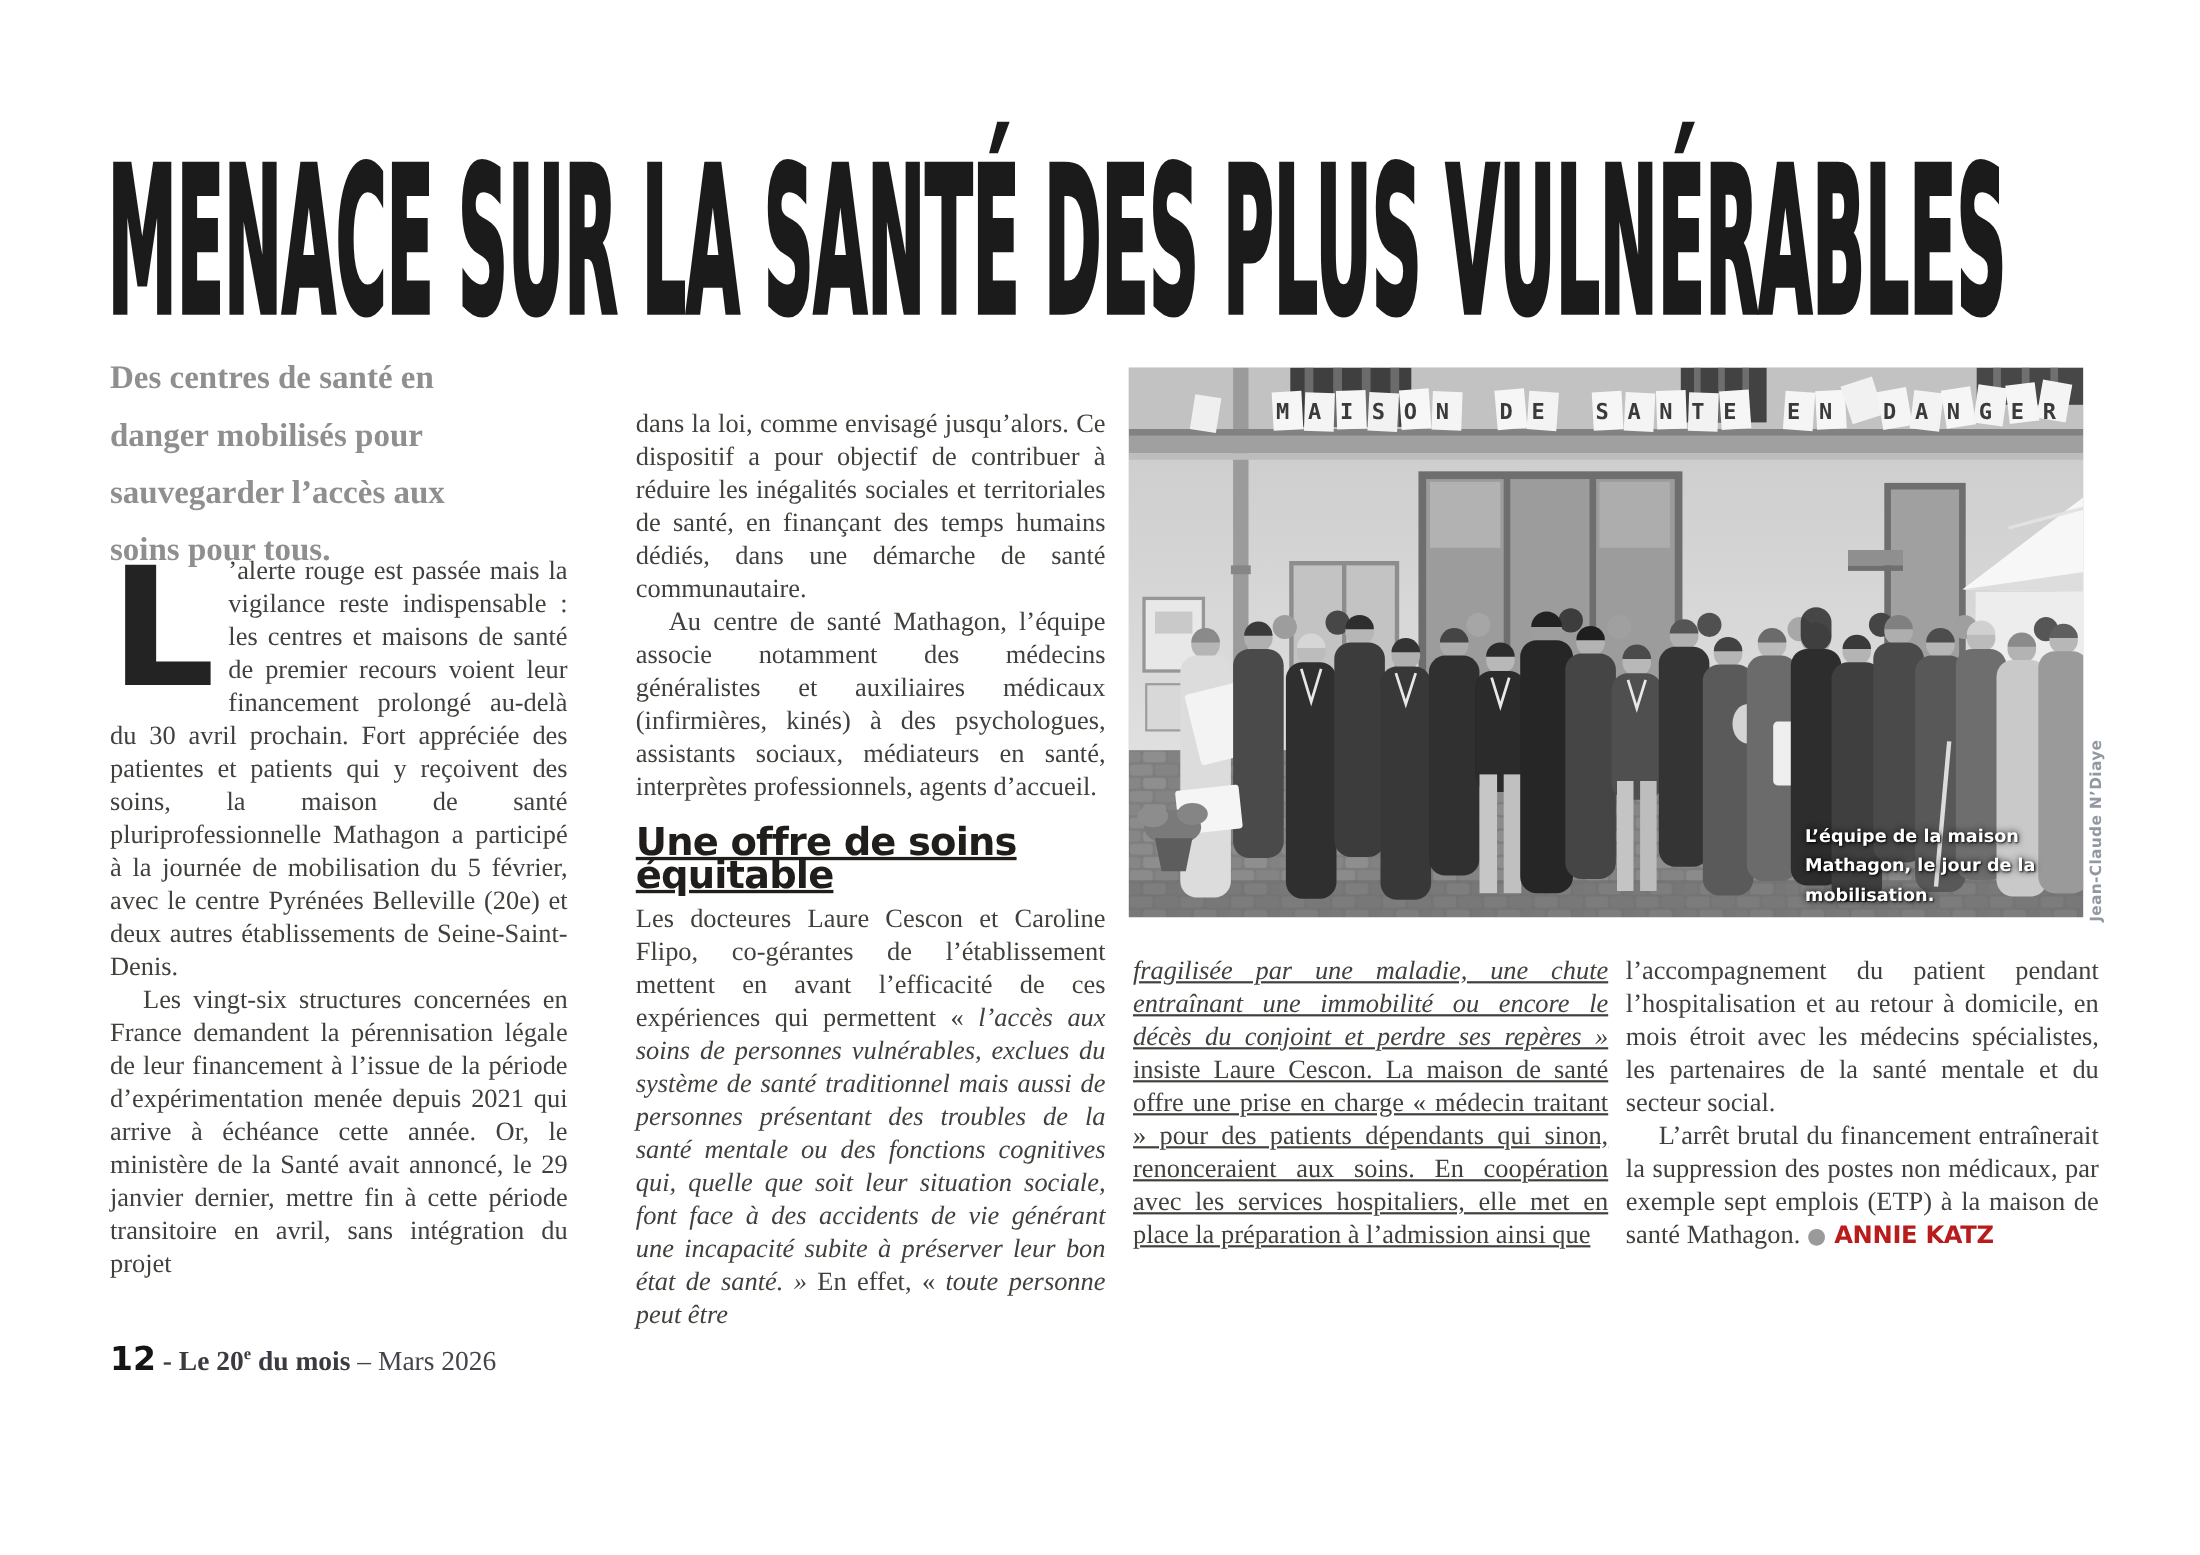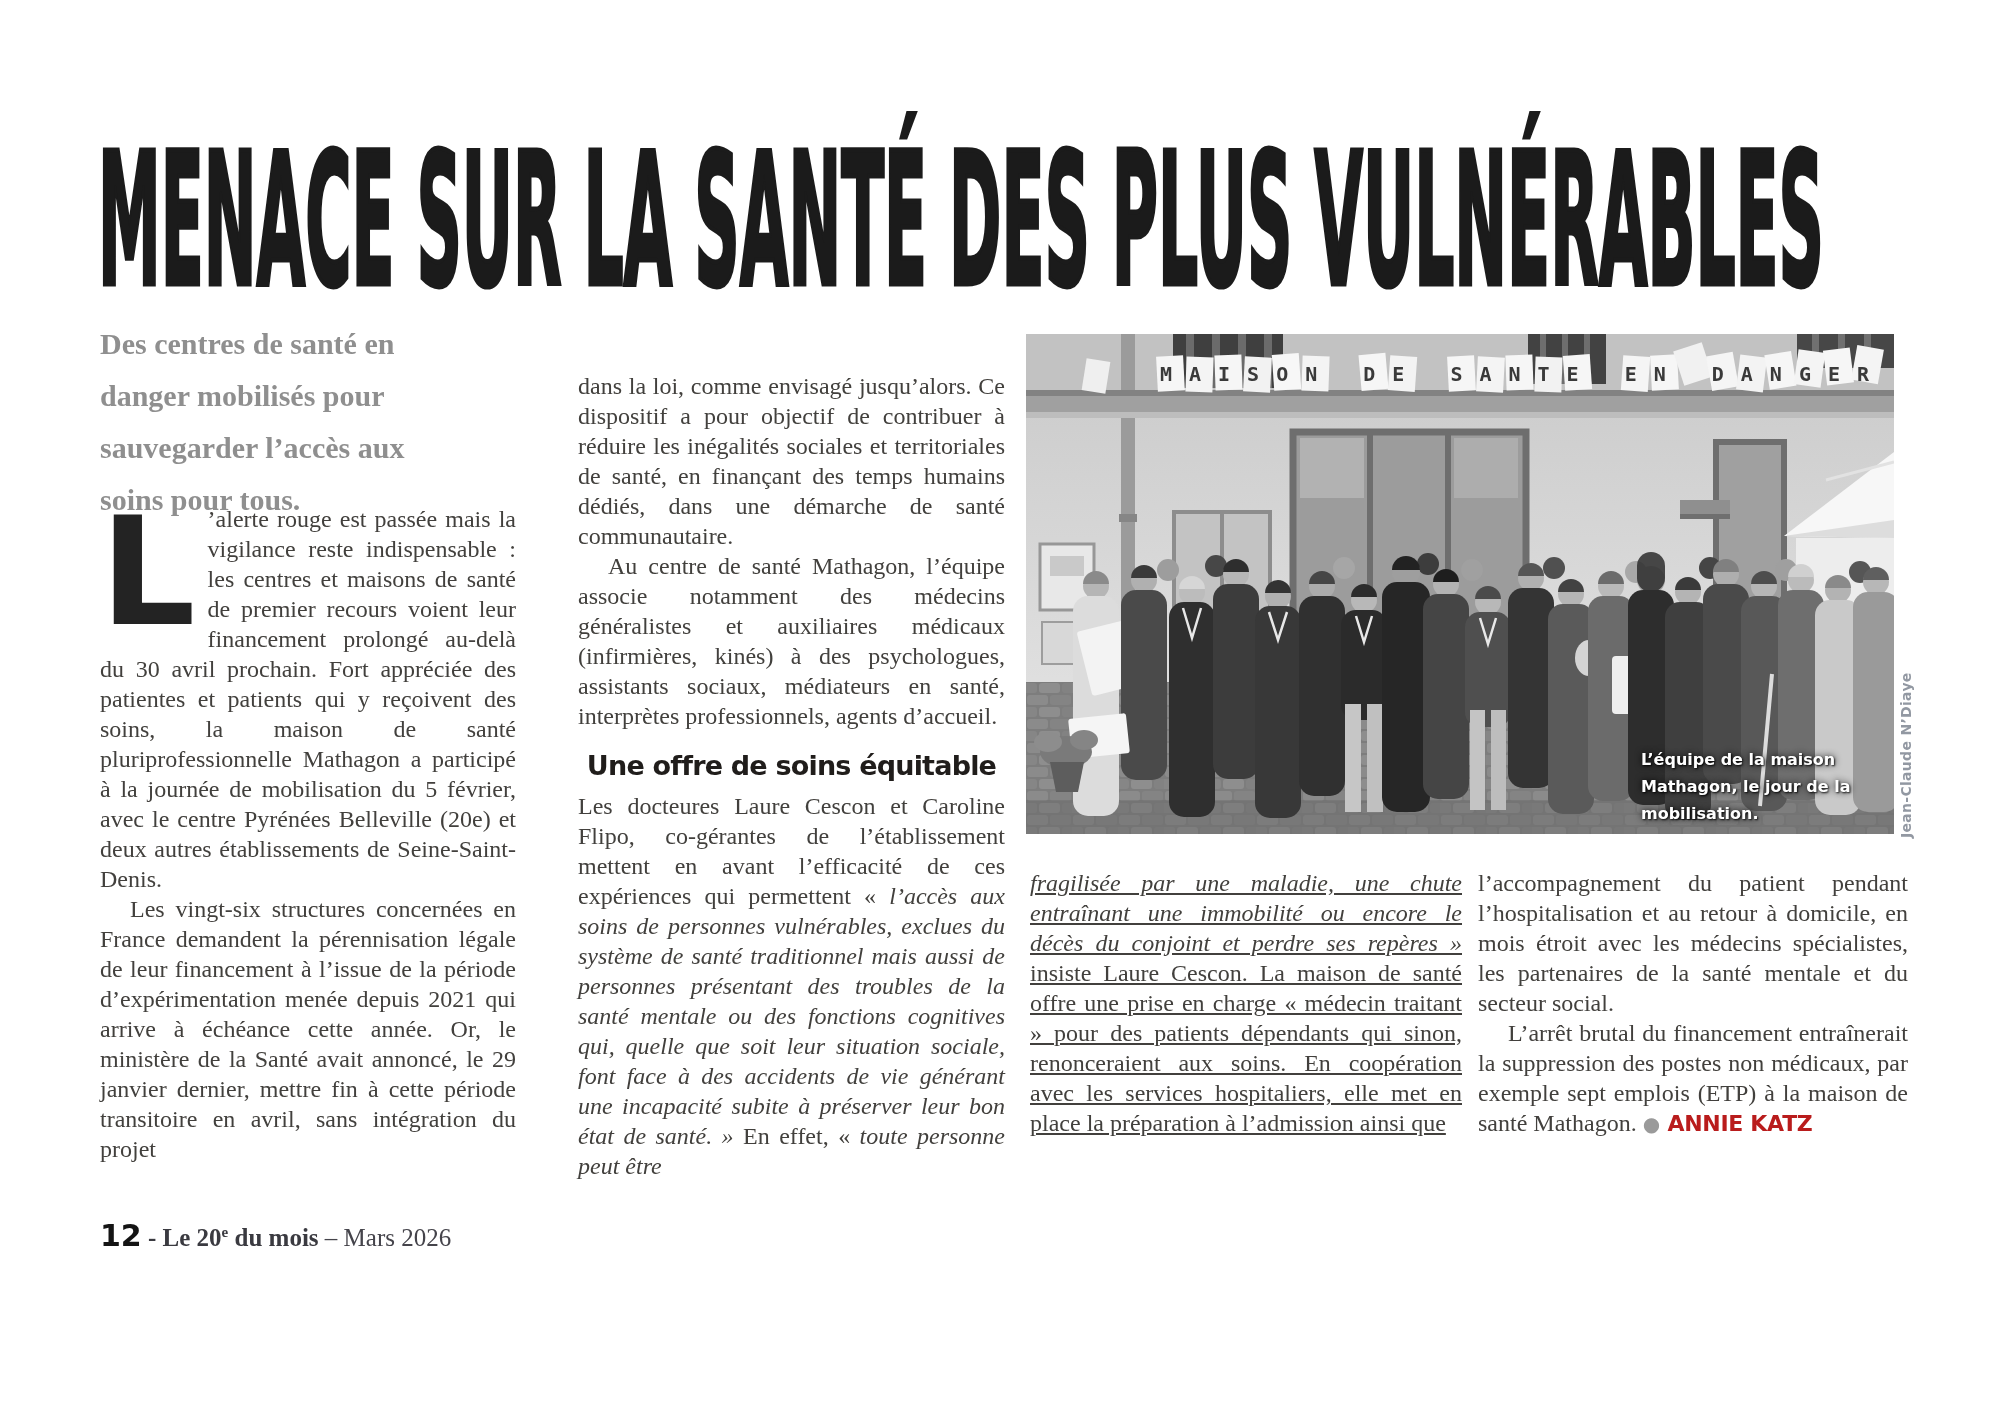--- a/index.html
+++ b/index.html
@@ -11,22 +11,22 @@
   
   .standfirst{left:100px;top:318px;width:340px;font-family:"Liberation Serif",serif;
         font-weight:bold;font-size:30px;line-height:52px;color:#8f8f8f;}
   
   .col{font-size:24px;line-height:30px;text-align:justify;color:#42403d;}
   .col p{margin:0;}
   .col p.indent{text-indent:30px;}
   .dropcap{float:left;font-family:"DejaVu Sans",sans-serif;font-weight:bold;
         font-size:150px;line-height:0.78;color:#232323;margin:10px 12px 0 0;}
   .ital{font-style:italic;}
-  .subhead{font-family:"DejaVu Sans",sans-serif;font-weight:bold;font-size:27px;
-        letter-spacing:-0.8px;color:#201d1b;margin:20px 0 10px 0 !important;text-align:center;}
+  .subhead{font-family:"DejaVu Sans",sans-serif;font-weight:bold;font-size:35px;
+        letter-spacing:-0.8px;color:#201d1b;margin:20px 0 10px 0 !important;text-align:left;text-decoration:underline;}
   
   #photo{left:1026px;top:334px;width:868px;height:500px;overflow:hidden;background:#d6d6d6;}
   #photo-caption{position:absolute;left:615px;top:412px;width:250px;
         font-family:"DejaVu Sans",sans-serif;font-weight:bold;font-size:16px;line-height:27px;
         color:#ffffff;text-shadow:0 0 7px rgba(0,0,0,.9),1px 1px 2px rgba(0,0,0,.85);}
   #photo-credit{position:absolute;left:1898px;top:838px;transform:rotate(-90deg);
         transform-origin:0 0;font-family:"DejaVu Sans",sans-serif;font-weight:bold;
         font-size:14px;letter-spacing:.3px;color:#9298a2;white-space:nowrap;}
   
   .byline-bullet{color:#9a9a9a;font-size:20px;font-family:"DejaVu Sans",sans-serif;}

